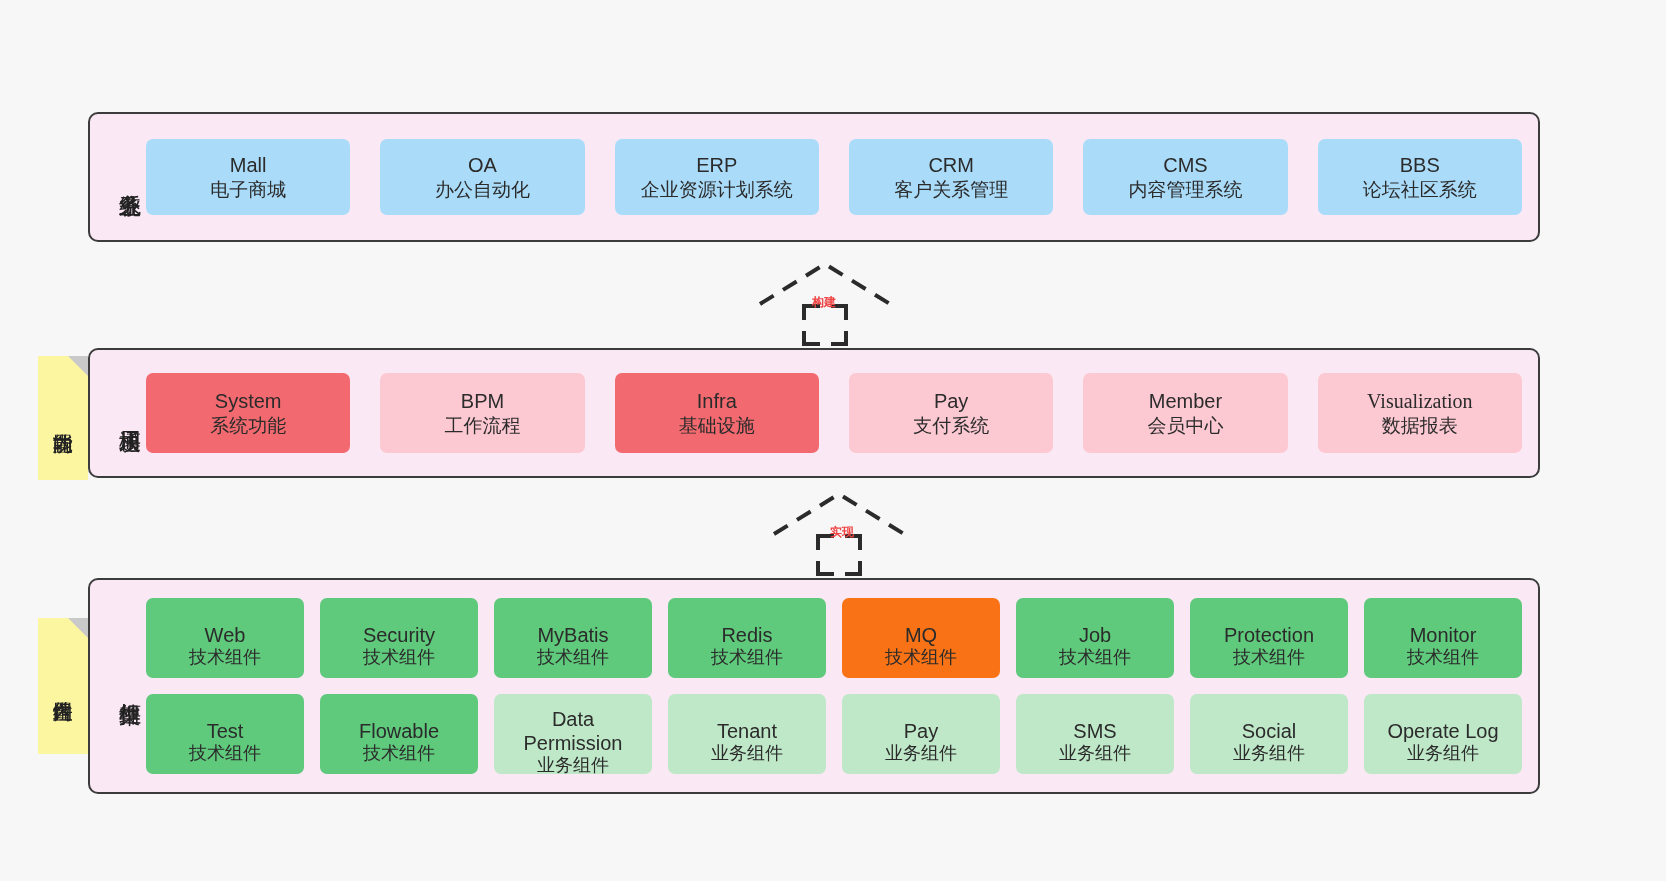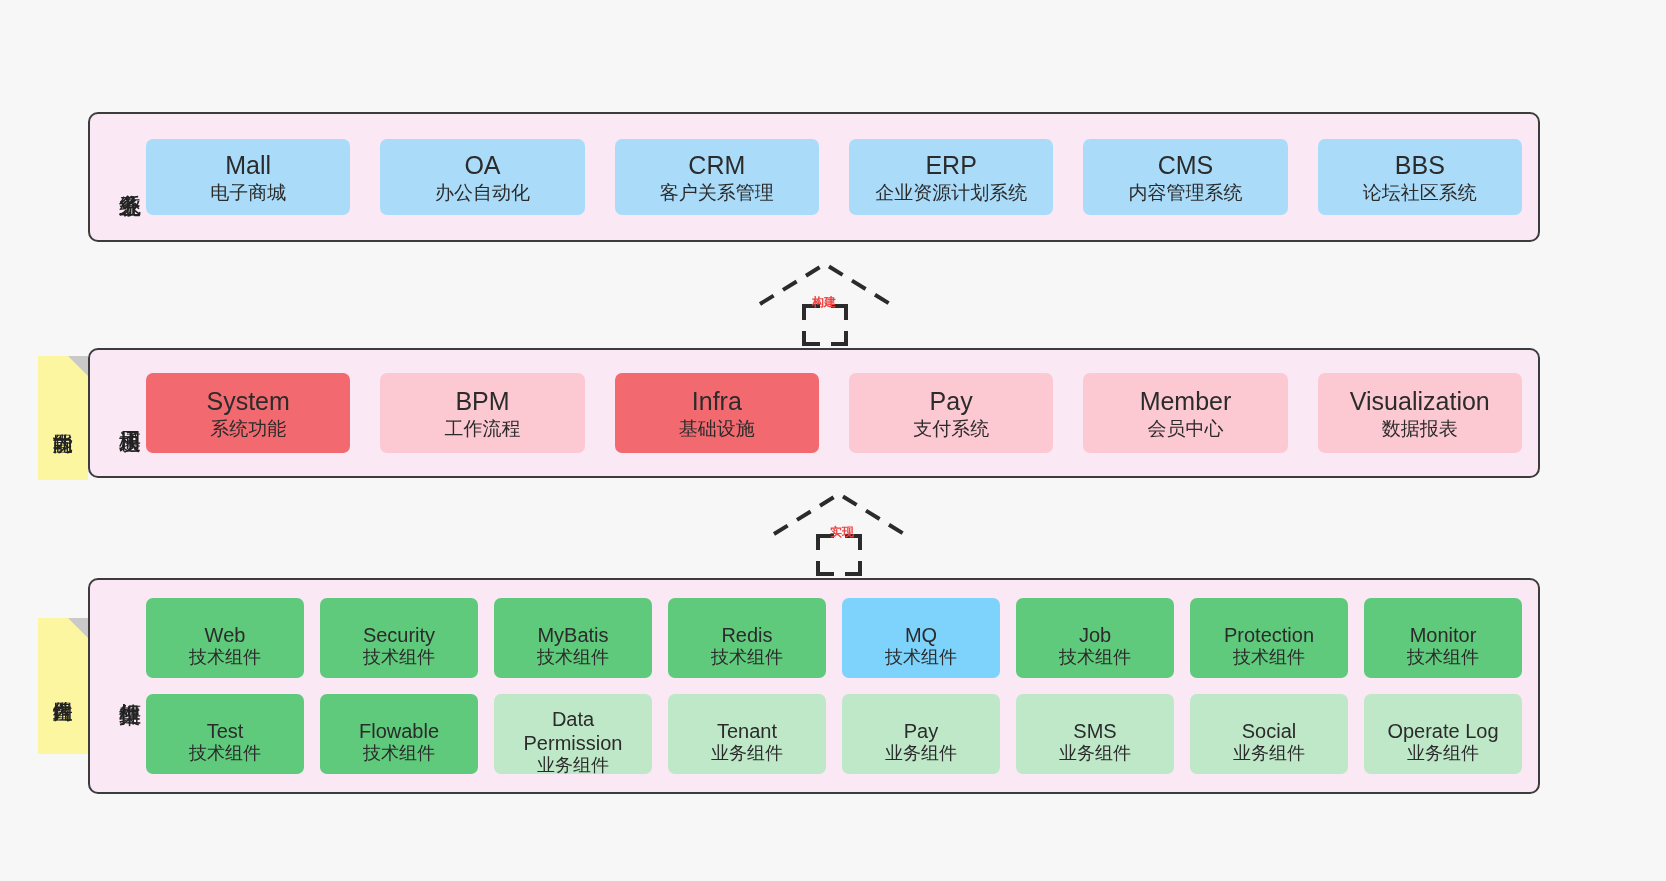--- a/index.html
+++ b/index.html
@@ -53,21 +53,21 @@
     display:flex;
     flex-direction:column;
     align-items:center;
     justify-content:center;
     box-sizing:border-box;
     text-align:center;
     line-height:1.22;
     color:#2b2b2b;
     padding:4px 6px;
   }
-  .node .n-title{font-size:25px;white-space:nowrap;}
+  .node .n-title{font-size:20px;white-space:nowrap;}
   .node .n-sub{font-size:19px;white-space:nowrap;}
   .node.wrap .n-title{white-space:normal;}
 
   
   #layer-business{left:88px;top:112px;width:1452px;height:130px;}
   #layer-business .layer-body{gap:30px;}
   #layer-business .node{flex:1 1 0;height:76px;background:#aadcfa;}
 
   
   #layer-modules{left:88px;top:348px;width:1452px;height:130px;}
@@ -141,26 +141,26 @@
 
       <div class="node" style="background: rgb(170, 220, 250);">
         <span class="n-title">Mall</span>
         <span class="n-sub">电子商城</span>
       </div>
       <div class="node" style="background: rgb(170, 220, 250);">
         <span class="n-title">OA</span>
         <span class="n-sub">办公自动化</span>
       </div>
       <div class="node" style="background: rgb(170, 220, 250);">
+        <span class="n-title">ERP</span>
+        <span class="n-sub">企业资源计划系统</span>
+      </div>
+      <div class="node" style="background: rgb(170, 220, 250);">
         <span class="n-title">CRM</span>
         <span class="n-sub">客户关系管理</span>
-      </div>
-      <div class="node" style="background: rgb(170, 220, 250);">
-        <span class="n-title">ERP</span>
-        <span class="n-sub">企业资源计划系统</span>
       </div>
       <div class="node" style="background: rgb(170, 220, 250);">
         <span class="n-title">CMS</span>
         <span class="n-sub">内容管理系统</span>
       </div>
       <div class="node" style="background: rgb(170, 220, 250);">
         <span class="n-title">BBS</span>
         <span class="n-sub">论坛社区系统</span>
       </div>
 
@@ -197,21 +197,21 @@
         <span class="n-sub">基础设施</span>
       </div>
       <div class="node" style="background: rgb(252, 201, 211);">
         <span class="n-title">Pay</span>
         <span class="n-sub">支付系统</span>
       </div>
       <div class="node" style="background: rgb(252, 201, 211);">
         <span class="n-title">Member</span>
         <span class="n-sub">会员中心</span>
       </div>
-      <div class="node" style="background: rgb(252, 201, 211);">
+      <div class="node" style="background: rgb(252, 201, 211); font-family: Liberation Serif, serif;">
         <span class="n-title">Visualization</span>
         <span class="n-sub">数据报表</span>
       </div>
 
     </div>
   </div>
 
   <div class="connector" id="connector-impl">
     <svg width="150" height="88" viewBox="0 0 150 88">
       <path d="M4 46 L69 6 L134 46" fill="none" stroke="#2b2b2b" stroke-width="4" stroke-dasharray="16,11" stroke-linecap="butt"></path>
@@ -239,21 +239,21 @@
           <span class="n-sub">技术组件</span>
         </div>
         <div class="node" style="background: rgb(95, 201, 124);">
           <span class="n-title">MyBatis</span>
           <span class="n-sub">技术组件</span>
         </div>
         <div class="node" style="background: rgb(95, 201, 124);">
           <span class="n-title">Redis</span>
           <span class="n-sub">技术组件</span>
         </div>
-        <div class="node" style="background: #7dd3fc;">
+        <div class="node" style="background: #f97316;">
           <span class="n-title">MQ</span>
           <span class="n-sub">技术组件</span>
         </div>
         <div class="node" style="background: rgb(95, 201, 124);">
           <span class="n-title">Job</span>
           <span class="n-sub">技术组件</span>
         </div>
         <div class="node" style="background: rgb(95, 201, 124);">
           <span class="n-title">Protection</span>
           <span class="n-sub">技术组件</span>

